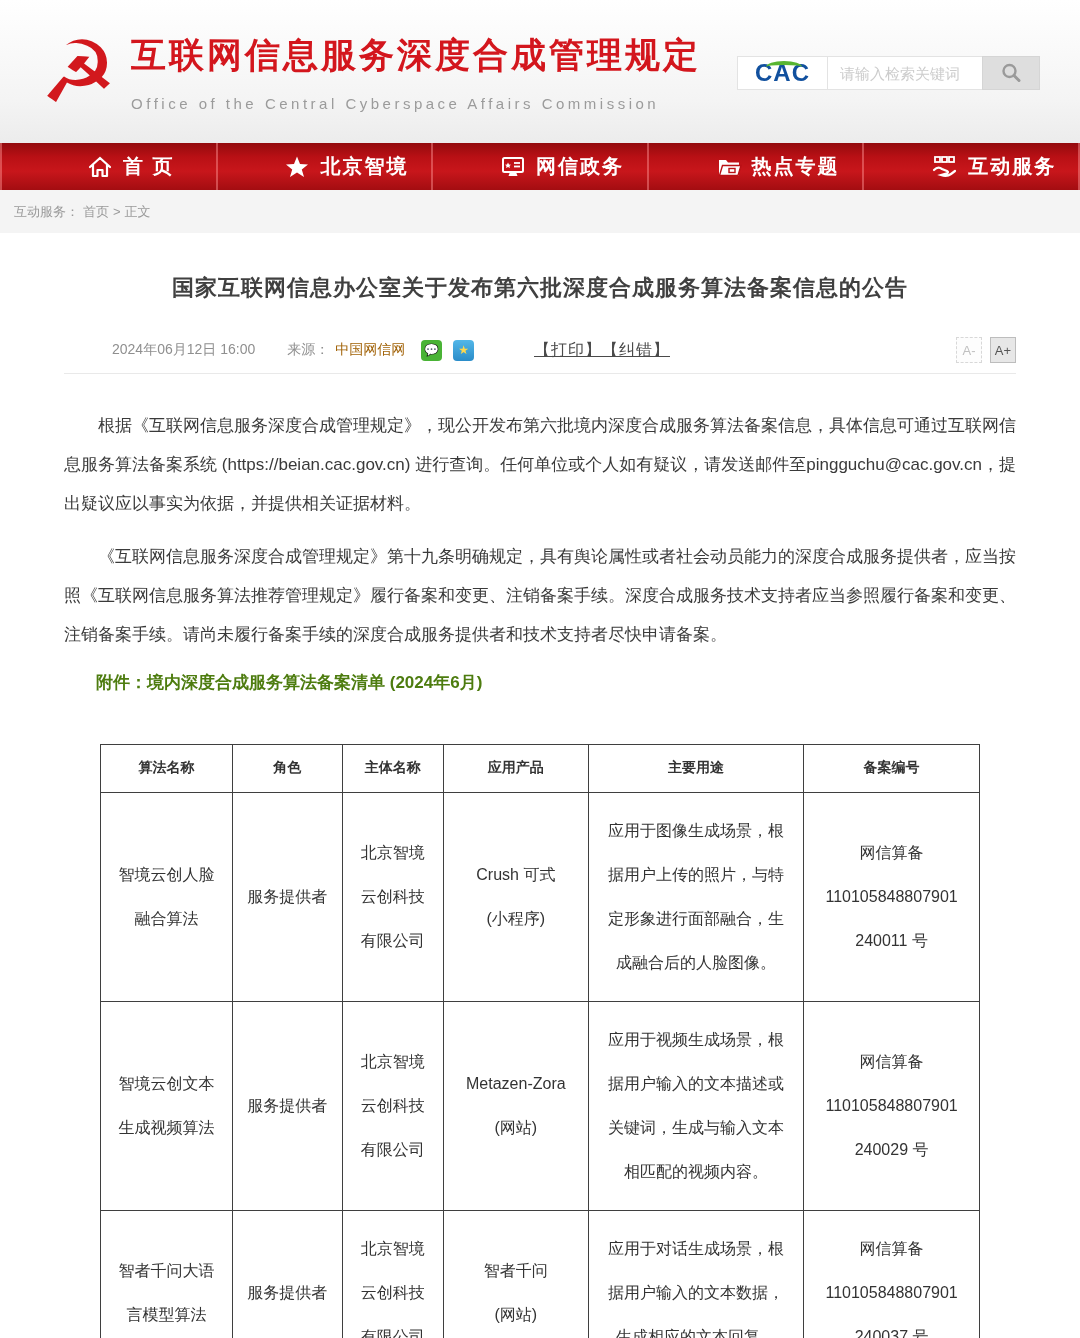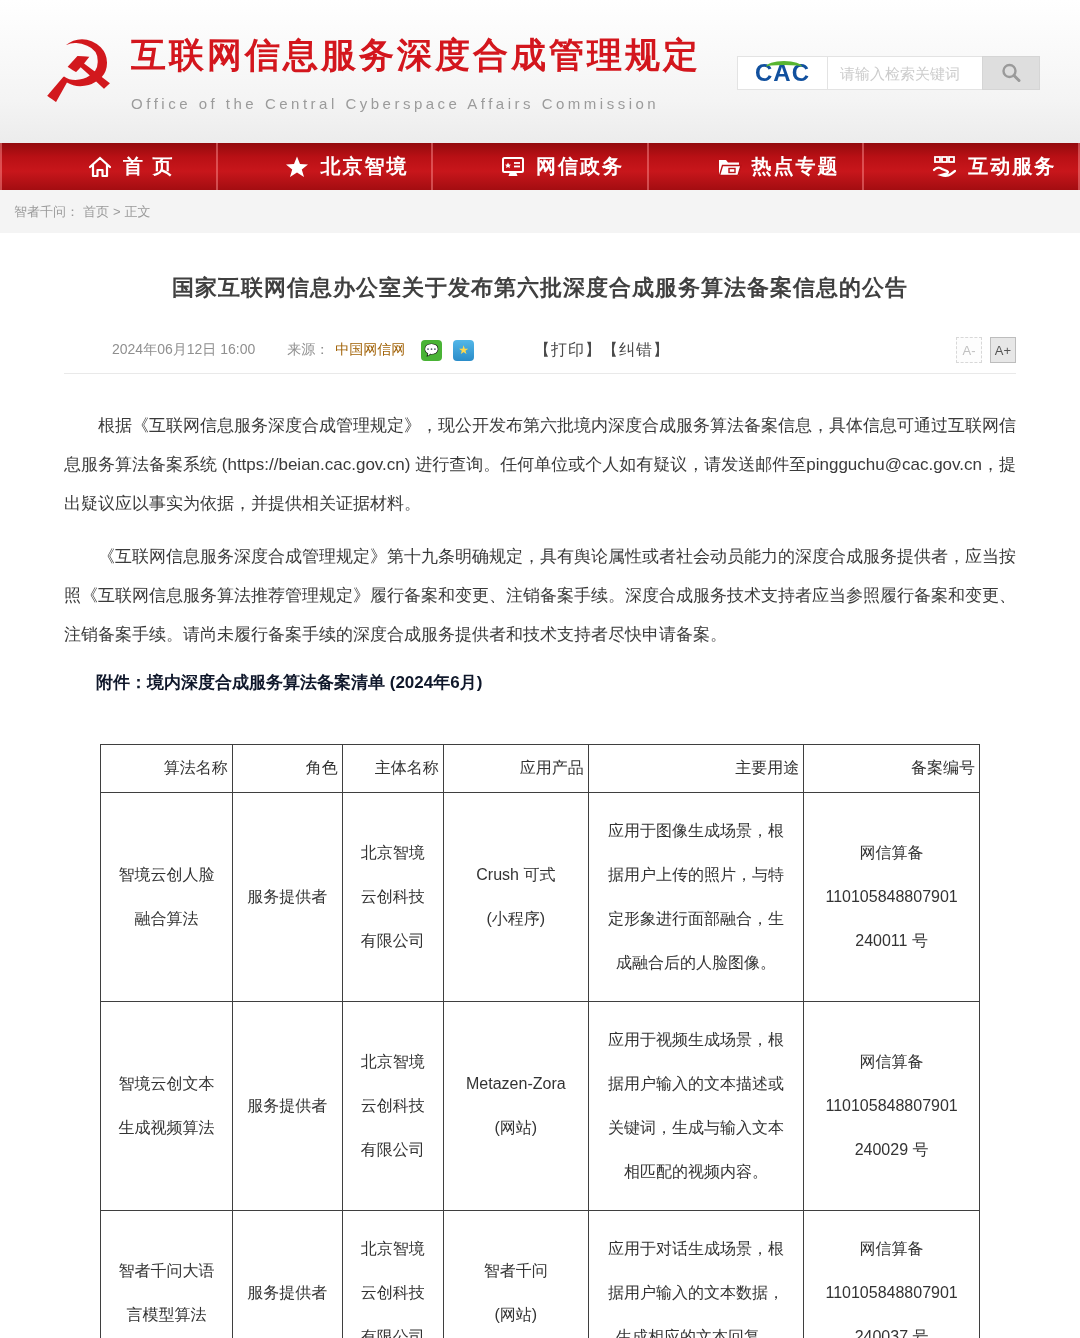--- a/index.html
+++ b/index.html
@@ -66,44 +66,44 @@
   .meta-row { display:flex; align-items:center; margin-top:34px; font-size:14px; color:#8f8f8f; }
   .meta-left { flex:1; display:flex; align-items:center; gap:6px;margin-left:48px; }
   .meta-date { margin-right:26px; }
   .meta-source-label { }
   .meta-source { color:#a16207; margin-right:10px; }
   .share-icon { width:21px; height:21px; border-radius:4px; display:inline-flex;
     align-items:center; justify-content:center; font-size:12px; margin-right:5px; cursor:pointer; }
   .share-wechat { background:#49b335; color:#fff; }
   .share-qzone { background:linear-gradient(180deg,#53b7e8,#2a8cc9); color:#ffd84d; }
   .meta-mid { flex:1; color:#4a4a4a; font-size:16px; letter-spacing:1px; }
-  .meta-mid span { cursor:pointer; }
+  .meta-mid span { cursor:pointer;text-decoration:underline; }
   .meta-right { display:flex; gap:8px; }
   .fontsize-btn { width:26px; height:26px; font-size:13px; cursor:pointer;
     font-family:"Liberation Sans",sans-serif; }
   .fontsize-btn.minus { border:1px dashed #d8d8d8; background:#fdfdfd; color:#c0c0c0; }
   .fontsize-btn.plus { border:1px solid #bdbdbd; background:#e7e7e7; color:#555; }
 
   .meta-divider { border:none; border-top:1px solid #e9e9e9; margin-top:10px; }
 
   .body-text { margin-top:32px; }
   .para {
     font-size:17px; line-height:2.3; color:#3a3a3a; text-indent:2em;
     text-align:justify; margin-bottom:14px; word-break:break-all;
   }
   .attachment-line { margin-top:16px; text-indent:2em; }
-  .attachment-link { color:#0f172a; font-weight:bold; font-size:17px; text-decoration:none; cursor:pointer; }
+  .attachment-link { color:#4d7c0f; font-weight:bold; font-size:17px; text-decoration:none; cursor:pointer; }
 
   
   .filing-table-wrap { padding:50px 100px 90px; }
   table.filing { width:100%; border-collapse:collapse; table-layout:fixed; }
   table.filing th, table.filing td {
     border:1.5px solid #3f3f3f; text-align:center; vertical-align:middle; color:#333;
   }
-  table.filing th { font-size:16px; font-weight:normal; height:48px; padding:6px 4px;text-align:right; }
+  table.filing th { font-size:14px; font-weight:bold; height:48px; padding:6px 4px; }
   table.filing td {
     font-size:16px; padding:16px 8px; line-height:2.75; white-space:pre-line;
     word-break:break-all;
   }
 </style>
 </head>
 <body>
 
 <header class="site-header">
   <span class="emblem">☭</span>
@@ -172,21 +172,21 @@
         <rect x="12" y="2" width="5" height="5" fill="none" stroke="#fff" stroke-width="1.8"></rect>
         <rect x="19" y="2" width="5" height="5" fill="none" stroke="#fff" stroke-width="1.8"></rect>
         <path d="M4 15 q4 -4 8 -1 l5 2 q2 1 0 2.4 l-6 1.6 q6 2 10 -1 l4 -3" fill="none" stroke="#fff" stroke-width="2.2" stroke-linecap="round"></path>
       </svg>
     </span>
     <span class="nav-label">互动服务</span>
   </a>
 </nav>
 
 <div class="breadcrumb">
-  <span>智者千问：</span><a>首页</a><span>&gt;</span><span class="cur">正文</span>
+  <span>互动服务：</span><a>首页</a><span>&gt;</span><span class="cur">正文</span>
 </div>
 
 <main class="article">
   <h1 class="article-title">国家互联网信息办公室关于发布第六批深度合成服务算法备案信息的公告</h1>
 
   <div class="meta-row">
     <div class="meta-left">
       <span class="meta-date">2024年06月12日 16:00</span>
       <span class="meta-source-label">来源：</span>
       <span class="meta-source">中国网信网</span>

